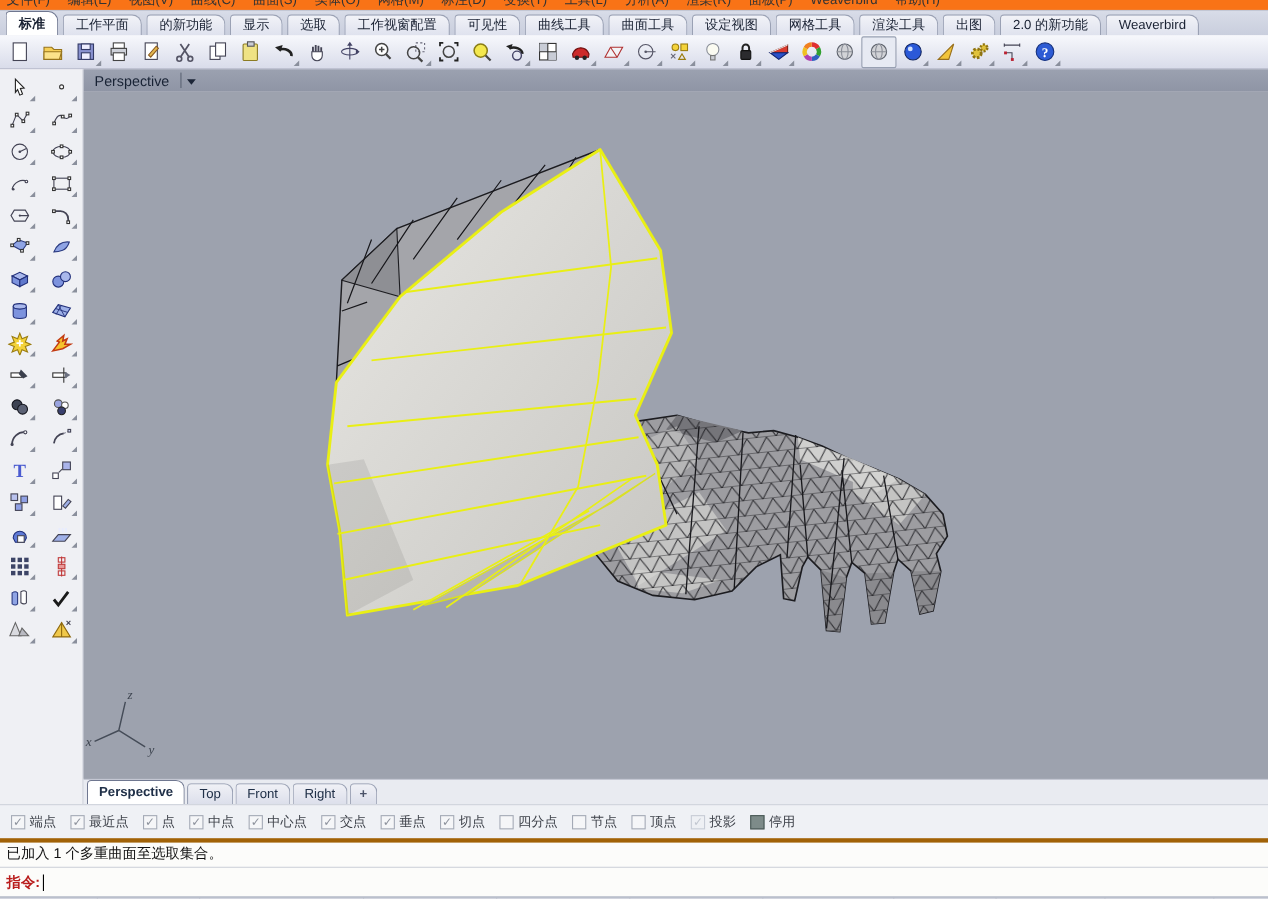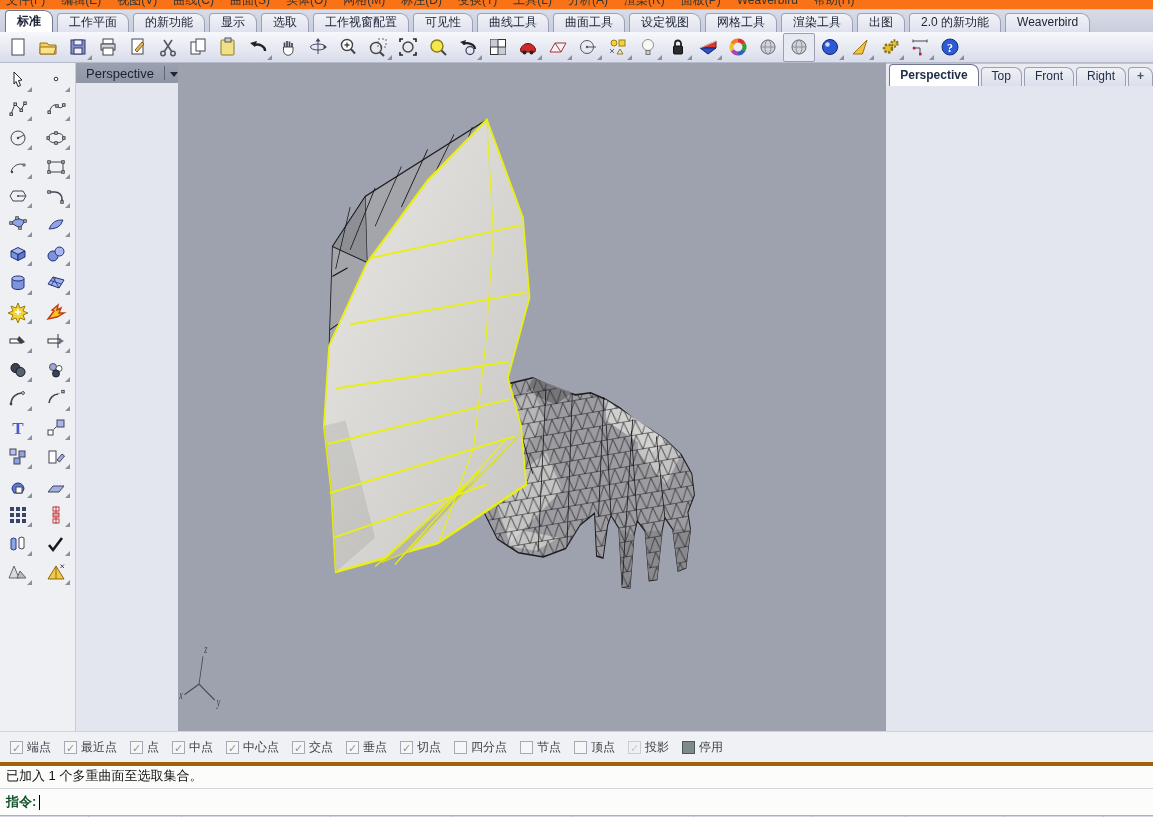--- a/index.html
+++ b/index.html
@@ -21,21 +21,21 @@
   .toolbar{height:30px;background:linear-gradient(#f7f8fc,#d9dcea);border-bottom:1px solid #b6bacb;display:flex;align-items:center;padding-left:3px;flex:none}
   .tbtn{width:30px;height:27px;display:flex;align-items:center;justify-content:center;position:relative;flex:none}
   .tbtn.pressed{border:1px solid #98a0b2;background:#e7eaf3;border-radius:2px}
   .dd::after{content:"";position:absolute;right:1px;bottom:1px;width:0;height:0;border-left:5px solid transparent;border-bottom:5px solid #8a8f9c}
 
   .workspace{flex:none;height:668px;display:flex}
   .sidebar{width:75px;background:#eff0f4;border-right:1px solid #c9ccd6;display:grid;
            grid-template-columns:32px 32px;gap:3px 6px;justify-content:center;align-content:start;padding-top:4px;flex:none}
   .sbtn{width:30px;height:26px;display:flex;align-items:center;justify-content:center;position:relative}
 
-  .viewport{flex:1;display:flex;flex-direction:row;min-width:0}
+  .viewport{flex:1;display:flex;flex-direction:column;min-width:0}
   .vp-title{height:20px;background:linear-gradient(#9ba1b0,#8f95a5);display:flex;align-items:center;padding-left:10px;
             font-size:13px;color:#182234;flex:none}
   .vp-sep{width:1px;height:14px;background:#5c6475;margin:0 5px 0 10px}
   .vp-caret{width:0;height:0;border-left:4px solid transparent;border-right:4px solid transparent;border-top:5px solid #1d2638;margin-top:2px}
   .vp-canvas{flex:1;position:relative;background:#9da2ae}
   .vp-canvas svg{position:absolute;inset:0}
   .vp-tabs{height:22px;background:#e9ebf1;border-top:1px solid #c0c4d0;display:flex;align-items:flex-end;padding-left:3px;gap:2px;flex:none}
   .vtab{height:18px;padding:0 10px;border:1px solid #9aa1b4;border-bottom:none;border-radius:4px 8px 0 0;
         background:linear-gradient(#f0f1f6,#dcdfeb);font-size:12px;line-height:17px;color:#203048}
   .vtab.active{background:#fff;height:21px;line-height:20px;font-weight:bold;border-color:#6f7790}
@@ -44,21 +44,21 @@
   
   .osnap{height:30px;background:#eff1f5;border-top:1px solid #cfd3dc;display:flex;align-items:center;padding-left:10px;gap:13px;font-size:12px;color:#3d4149;flex:none}
   .os-item{display:flex;align-items:center;gap:4px;white-space:nowrap}
   .os-box{width:13px;height:13px;border:1px solid #a4aab6;background:#f5f6f8;font-size:11px;line-height:12px;text-align:center;color:#8d929c;box-sizing:border-box}
   .os-box.muted{border-color:#c7ccd6;background:#eef0f4;color:#c2c7d0}
   .os-box.filled{background:#7d8b89;border-color:#4b5a58}
 
   
   .cmd-history{height:22px;background:#fcfcfa;border-top:4px solid #a16207;font-size:13px;line-height:20px;padding:0 6px;color:#111;flex:none}
   .cmd-prompt{height:26px;background:#fcfcfa;border-top:1px solid #d2d5dc;font-size:13px;display:flex;align-items:center;padding:0 6px;gap:3px;flex:none}
-  .cmd-label{font-weight:bold;color:#14532d}
+  .cmd-label{font-weight:bold;color:#b91c1c}
   .caret{width:1px;height:15px;background:#000;animation:blink 1s steps(1) infinite}
   @keyframes blink{50%{opacity:0}}
 
   .statusbar{flex:1;background:#d5d8e0;border-top:1px solid #aab0be;display:flex}
   .status-cell{height:100%;border-right:1px solid #b9bec9;flex:none}
   .status-cell.last{flex:1;border-right:none}
 </style>
 </head>
 <body>
 

